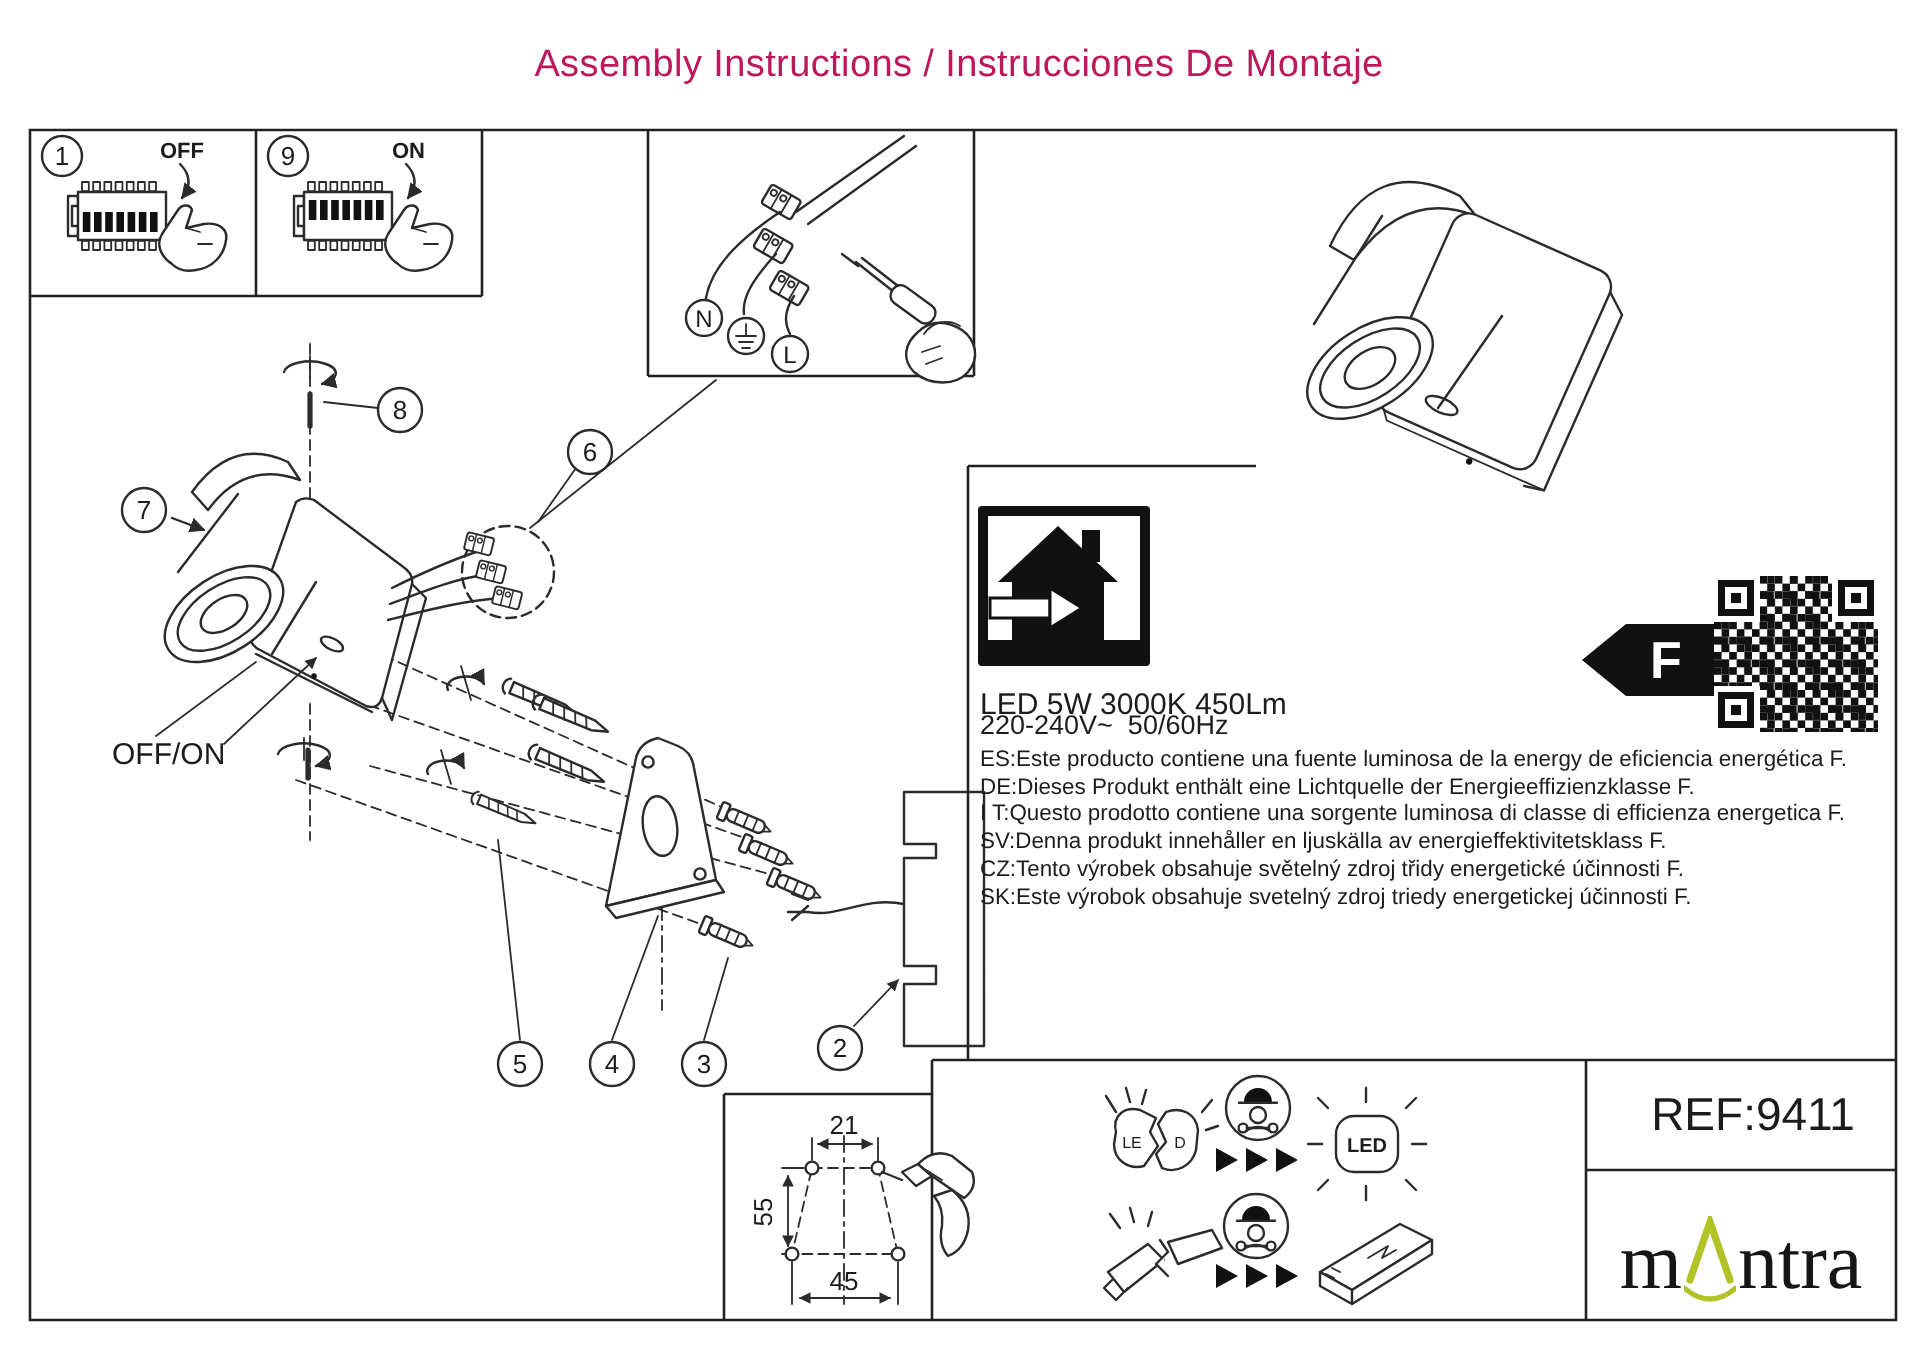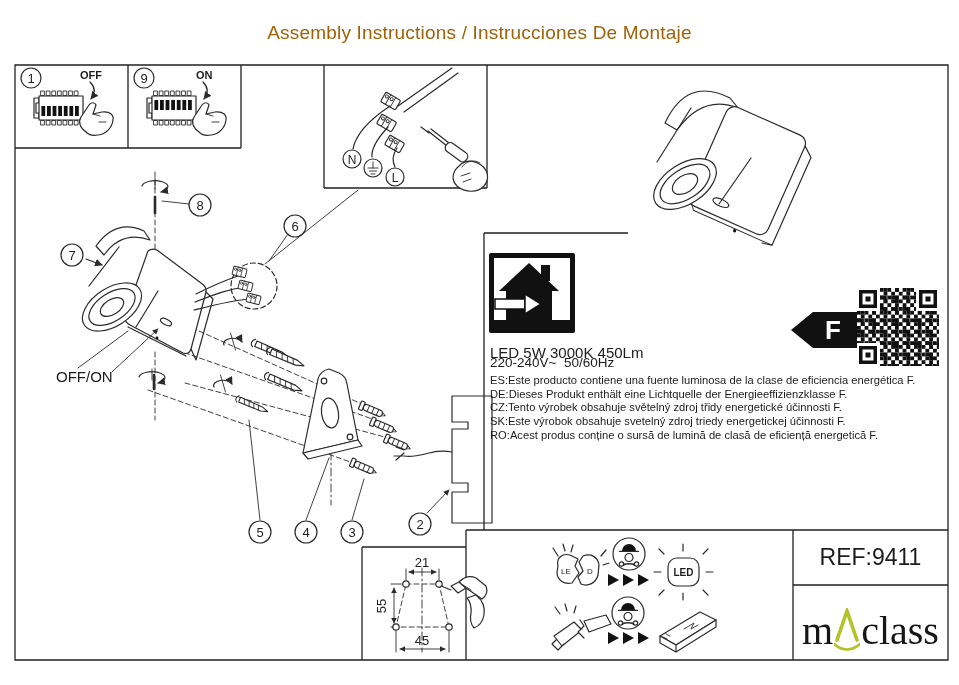--- a/index.html
+++ b/index.html
@@ -1,36 +1,36 @@
 <!DOCTYPE html>
 <html><head>
 <meta charset="utf-8">
 <style>
   html,body{margin:0;padding:0}
   body{width:959px;height:685px;position:relative;overflow:hidden;background:#fff;
        font-family:"Liberation Sans",sans-serif;color:#1c1c1c}
   .abs{position:absolute}
-  #title{left:0;right:0;top:22px;text-align:center;font-size:19px;color:#a16207;letter-spacing:.2px}
+  #title{left:0;right:0;top:22px;text-align:center;font-size:19px;color:#be185d;letter-spacing:.2px}
   #lineart{left:0;top:0}
   
   .ln{fill:none;stroke:#2b2b2b;stroke-width:1.2;stroke-linecap:round;stroke-linejoin:round}
   .thin{stroke-width:.9}
   .bold{stroke-width:2.6}
   .frame{fill:none;stroke:#222;stroke-width:1.3;stroke-linejoin:miter}
   .wfill{fill:#fff}
   .kfill{fill:#111;stroke:none}
   .dash{stroke-dasharray:5 3}
   .dashdot{stroke-dasharray:8 3 2 3}
   .svgtxt{fill:#1c1c1c;font-family:"Liberation Sans",sans-serif}
   
   #spec1{left:490px;top:344px;font-size:15px}
   #spec2{left:490px;top:355px;font-size:13.5px;white-space:pre}
   #langs{left:490px;top:374px;font-size:11.2px;line-height:13.7px;white-space:nowrap}
   
-  #ref-box{left:793px;top:530px;width:155px;height:55px;display:flex;align-items:center;justify-content:center;font-size:23px}
+  #ref-box{left:793px;top:530px;width:167px;height:55px;display:flex;align-items:center;justify-content:center;font-size:23px}
   #brand-box{left:793px;top:585px;width:155px;height:75px;display:flex;align-items:flex-end;justify-content:center;padding-bottom:14px;box-sizing:border-box}
   #brand-box .bl{font-family:"Liberation Serif",serif;font-size:40px;line-height:30px;color:#161616}
   #brand-caret{width:26px;height:48px;margin:0 1px -10px 1px}
 </style>
 </head>
 <body>
 
 <div class="abs" id="title">Assembly Instructions / Instrucciones De Montaje</div>
 
 <svg class="abs" id="lineart" width="959" height="685" viewBox="0 0 959 685">
@@ -421,28 +421,29 @@
       <path d="M660,636 L676,645 L676,652 L660,643 Z M676,645 L716,620 L716,627 L676,652 Z" class="ln wfill"></path>
       <path d="M684,629 L694,623 L691,629 L698,625" class="ln thin"></path>
       <path d="M663,637 l4,2 M666,634 l4,2" class="ln thin"></path>
     </g>
   </g>
 </svg>
 
 <div class="abs" id="spec1">LED 5W 3000K 450Lm</div>
 <div class="abs" id="spec2">220-240V~  50/60Hz</div>
 <div class="abs" id="langs">
-  <div>ES:Este producto contiene una fuente luminosa de la clase de eficiencia energética F.</div>
+  <div>ES:Este producto contiene una fuente luminosa de la energy de eficiencia energética F.</div>
   <div>DE:Dieses Produkt enthält eine Lichtquelle der Energieeffizienzklasse F.</div>
+  <div>I T:Questo prodotto contiene una sorgente luminosa di classe di efficienza energetica F.</div>
+  <div>SV:Denna produkt innehåller en ljuskälla av energieffektivitetsklass F.</div>
   <div>CZ:Tento výrobek obsahuje světelný zdroj třidy energetické účinnosti F.</div>
   <div>SK:Este výrobok obsahuje svetelný zdroj triedy energetickej účinnosti F.</div>
-  <div>RO:Acest produs conține o sursă de lumină de clasă de eficiență energetică F.</div>
 </div>
 
 <div class="abs" id="ref-box">REF:9411</div>
 <div class="abs" id="brand-box">
   <span class="bl">m</span>
   <svg id="brand-caret" viewBox="0 0 26 48">
     <path d="M3,32 L13,3 L23,32" fill="none" stroke="#b2c328" stroke-width="3.6" stroke-linecap="round" stroke-linejoin="miter"></path>
     <path d="M0,36 Q13,47 26,36" fill="none" stroke="#b2c328" stroke-width="2.6" stroke-linecap="round"></path>
   </svg>
-  <span class="bl">class</span>
+  <span class="bl">ntra</span>
 </div>
 
 </body></html>

